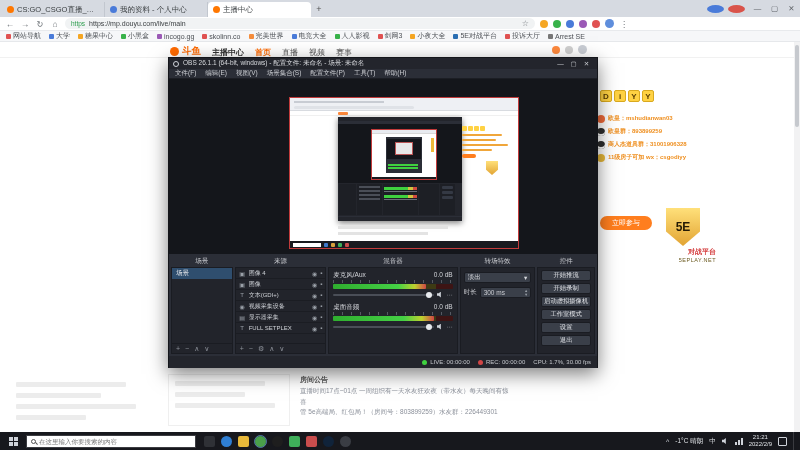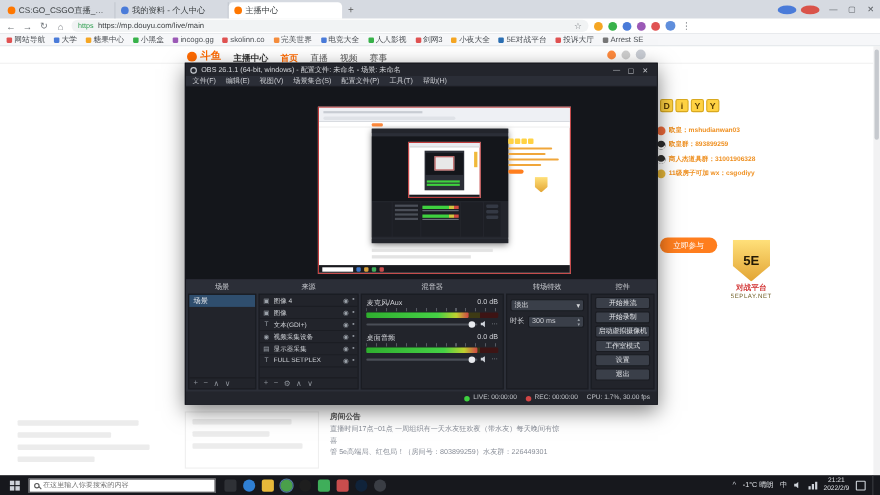--- a/index.html
+++ b/index.html
@@ -47,21 +47,21 @@
   #keycaps{position:absolute;left:600px;top:90px;display:flex;gap:2px;z-index:2}
   .cap{width:12px;height:12px;background:#ffd243;border:1px solid #d9a91f;border-radius:2px;color:#5b3f05;font-size:8px;font-weight:bold;display:flex;align-items:center;justify-content:center}
   #ovlines{position:absolute;left:597px;top:112px;z-index:2}
   .ovline{display:flex;align-items:center;gap:3px;height:13px;white-space:nowrap}
   .ovic{width:8px;height:8px;border-radius:50%;flex:none}
   .ovic.fish{background:#f06a3a}
   .ovic.penguin{background:#2e2e2e;box-shadow:inset 0 -2px 0 #fff}
   .ovic.key{background:#e8b93a}
   .ovtx{font-size:6px;font-weight:bold;color:#ef8f1f}
   #joinbtn{position:absolute;left:600px;top:216px;width:52px;height:14px;background:#ff7e1e;border-radius:7px;color:#fff;font-size:7px;display:flex;align-items:center;justify-content:center;z-index:2}
-  #badge5e{position:absolute;left:650px;top:218px;width:66px;text-align:center;z-index:2}
+  #badge5e{position:absolute;left:650px;top:208px;width:66px;text-align:right;z-index:2}
   .shield{width:34px;height:38px;margin:0 auto;background:linear-gradient(#ffe07a,#e2a433);clip-path:polygon(0 0,100% 0,100% 62%,50% 100%,0 62%);display:flex;align-items:center;justify-content:center;font-weight:bold;font-size:12px;color:#241a05}
   .badge-tag{font-size:7px;color:#d43b3b;font-weight:bold;margin-top:1px}
   .badge-site{font-size:5.5px;color:#6b5a20;letter-spacing:.5px}
 
   
   #leftbars{position:absolute;left:16px;top:382px;z-index:1}
   #leftbars i,.ph{display:block;height:5px;background:#ececec;border-radius:1px;margin-bottom:6px}
   #formcard{position:absolute;left:168px;top:374px;width:122px;height:52px;background:#fff;border:1px solid #efefef;padding:6px;z-index:1}
   #announce{position:absolute;left:300px;top:374px;width:215px;font-size:6.5px;color:#8a8f99;line-height:1.6;z-index:1}
   .ann-title{color:#555;font-weight:bold;font-size:7px;margin-bottom:1px}

